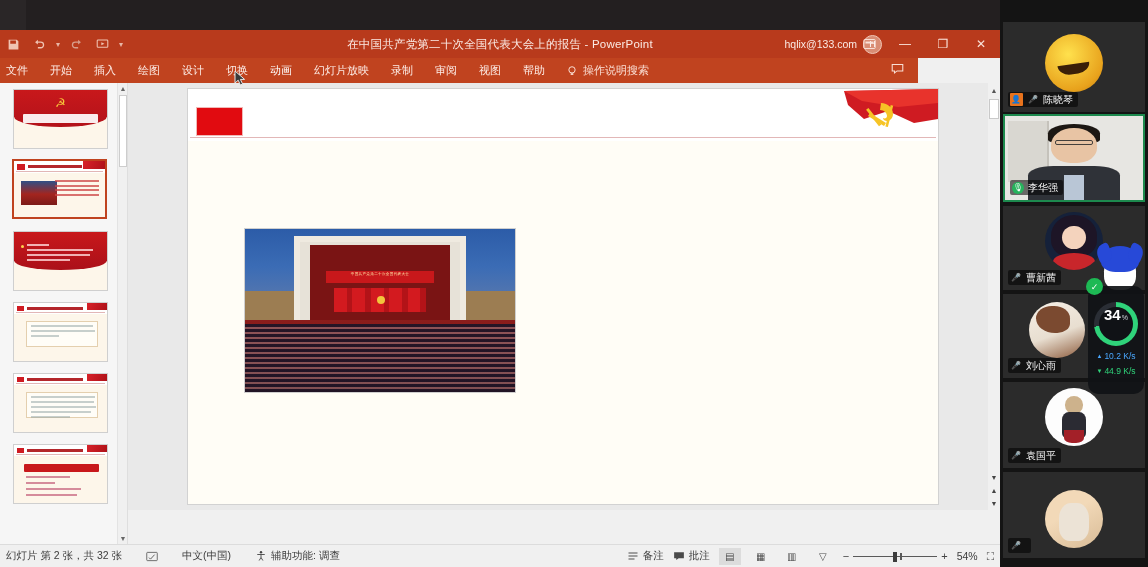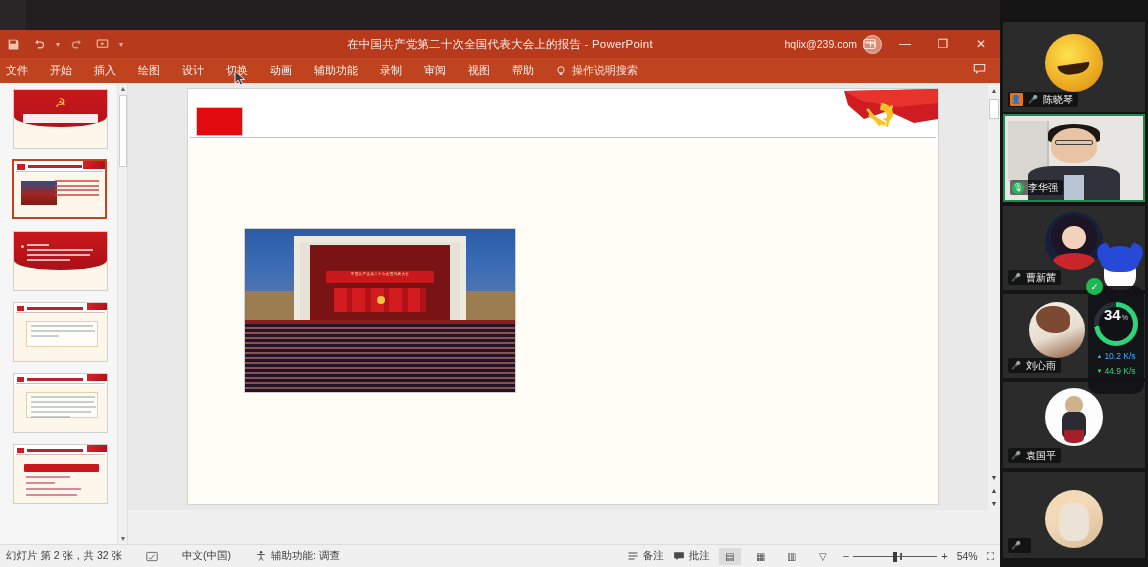--- a/index.html
+++ b/index.html
@@ -52,21 +52,21 @@
   }
   .wincontrols { position:absolute; right:0; top:0; height:28px; display:flex; align-items:center; }
   .wincontrols .wc {
     width:38px; height:28px; display:flex; align-items:center; justify-content:center;
     color:#fae3da; font-size:12px;
   }
   .wincontrols .wc.ribbonopt { width:34px; font-size:11px; }
 
   
   .ribbon {
-    position:absolute; left:0; top:58px; width:1000px; height:25px;
+    position:absolute; left:0; top:58px; width:918px; height:25px;
     background:#c0431f; display:flex; align-items:center; padding-left:0px;
   }
   .ribbon .tab {
     font-size:11px; color:#fdece6; padding:0 11px; height:25px;
     display:flex; align-items:center; white-space:nowrap;
   }
   .ribbon .tab.file { padding-left:6px; padding-right:11px; }
   .ribbon .tab.active { color:#ffffff; }
   .ribbon .tellme { display:flex; align-items:center; gap:5px; padding:0 10px; font-size:11px; color:#fbe0d6; }
   .bulb { width:12px; height:12px; display:inline-block; }
@@ -341,21 +341,21 @@
               <rect x="1.5" y="2.5" width="13" height="9" rx="1" fill="none" stroke="#f3cbbb" stroke-width="1.3"></rect>
               <path fill="#f3cbbb" d="M6.5 5.2 10.4 7 6.5 8.8z"></path>
             </svg>
         </span>
         <span class="sep">▾</span>
       </div>
 
       <div class="win-title">在中国共产党第二十次全国代表大会上的报告  -  PowerPoint</div>
 
       <div class="acct">
-        <span>hqlix@239.com</span>
+        <span>hqlix@133.com</span>
         <span class="avatar-qat">H</span>
       </div>
 
       <div class="wincontrols">
         <span class="wc ribbonopt">
           <svg width="13" height="12" viewBox="0 0 16 14">
               <rect x="1" y="1.5" width="14" height="11" rx="1" fill="none" stroke="#fae3da" stroke-width="1.2"></rect>
               <rect x="3" y="4" width="10" height="2.4" fill="#fae3da"></rect>
             </svg>
         </span>
@@ -366,21 +366,21 @@
     </div>
 
     <div class="ribbon">
       <span class="tab file">文件</span>
       <span class="tab">开始</span>
       <span class="tab">插入</span>
       <span class="tab">绘图</span>
       <span class="tab">设计</span>
       <span class="tab">切换</span>
       <span class="tab active">动画</span>
-      <span class="tab">辅助功能</span>
+      <span class="tab">幻灯片放映</span>
       <span class="tab">录制</span>
       <span class="tab">审阅</span>
       <span class="tab">视图</span>
       <span class="tab">帮助</span>
       <span class="tellme">
         <span class="bulb">
           <svg width="12" height="12" viewBox="0 0 16 16">
               <circle cx="8" cy="6.5" r="4.2" fill="none" stroke="#fbe0d6" stroke-width="1.3"></circle>
               <rect x="6.2" y="11" width="3.6" height="2.2" fill="#fbe0d6"></rect>
             </svg>

